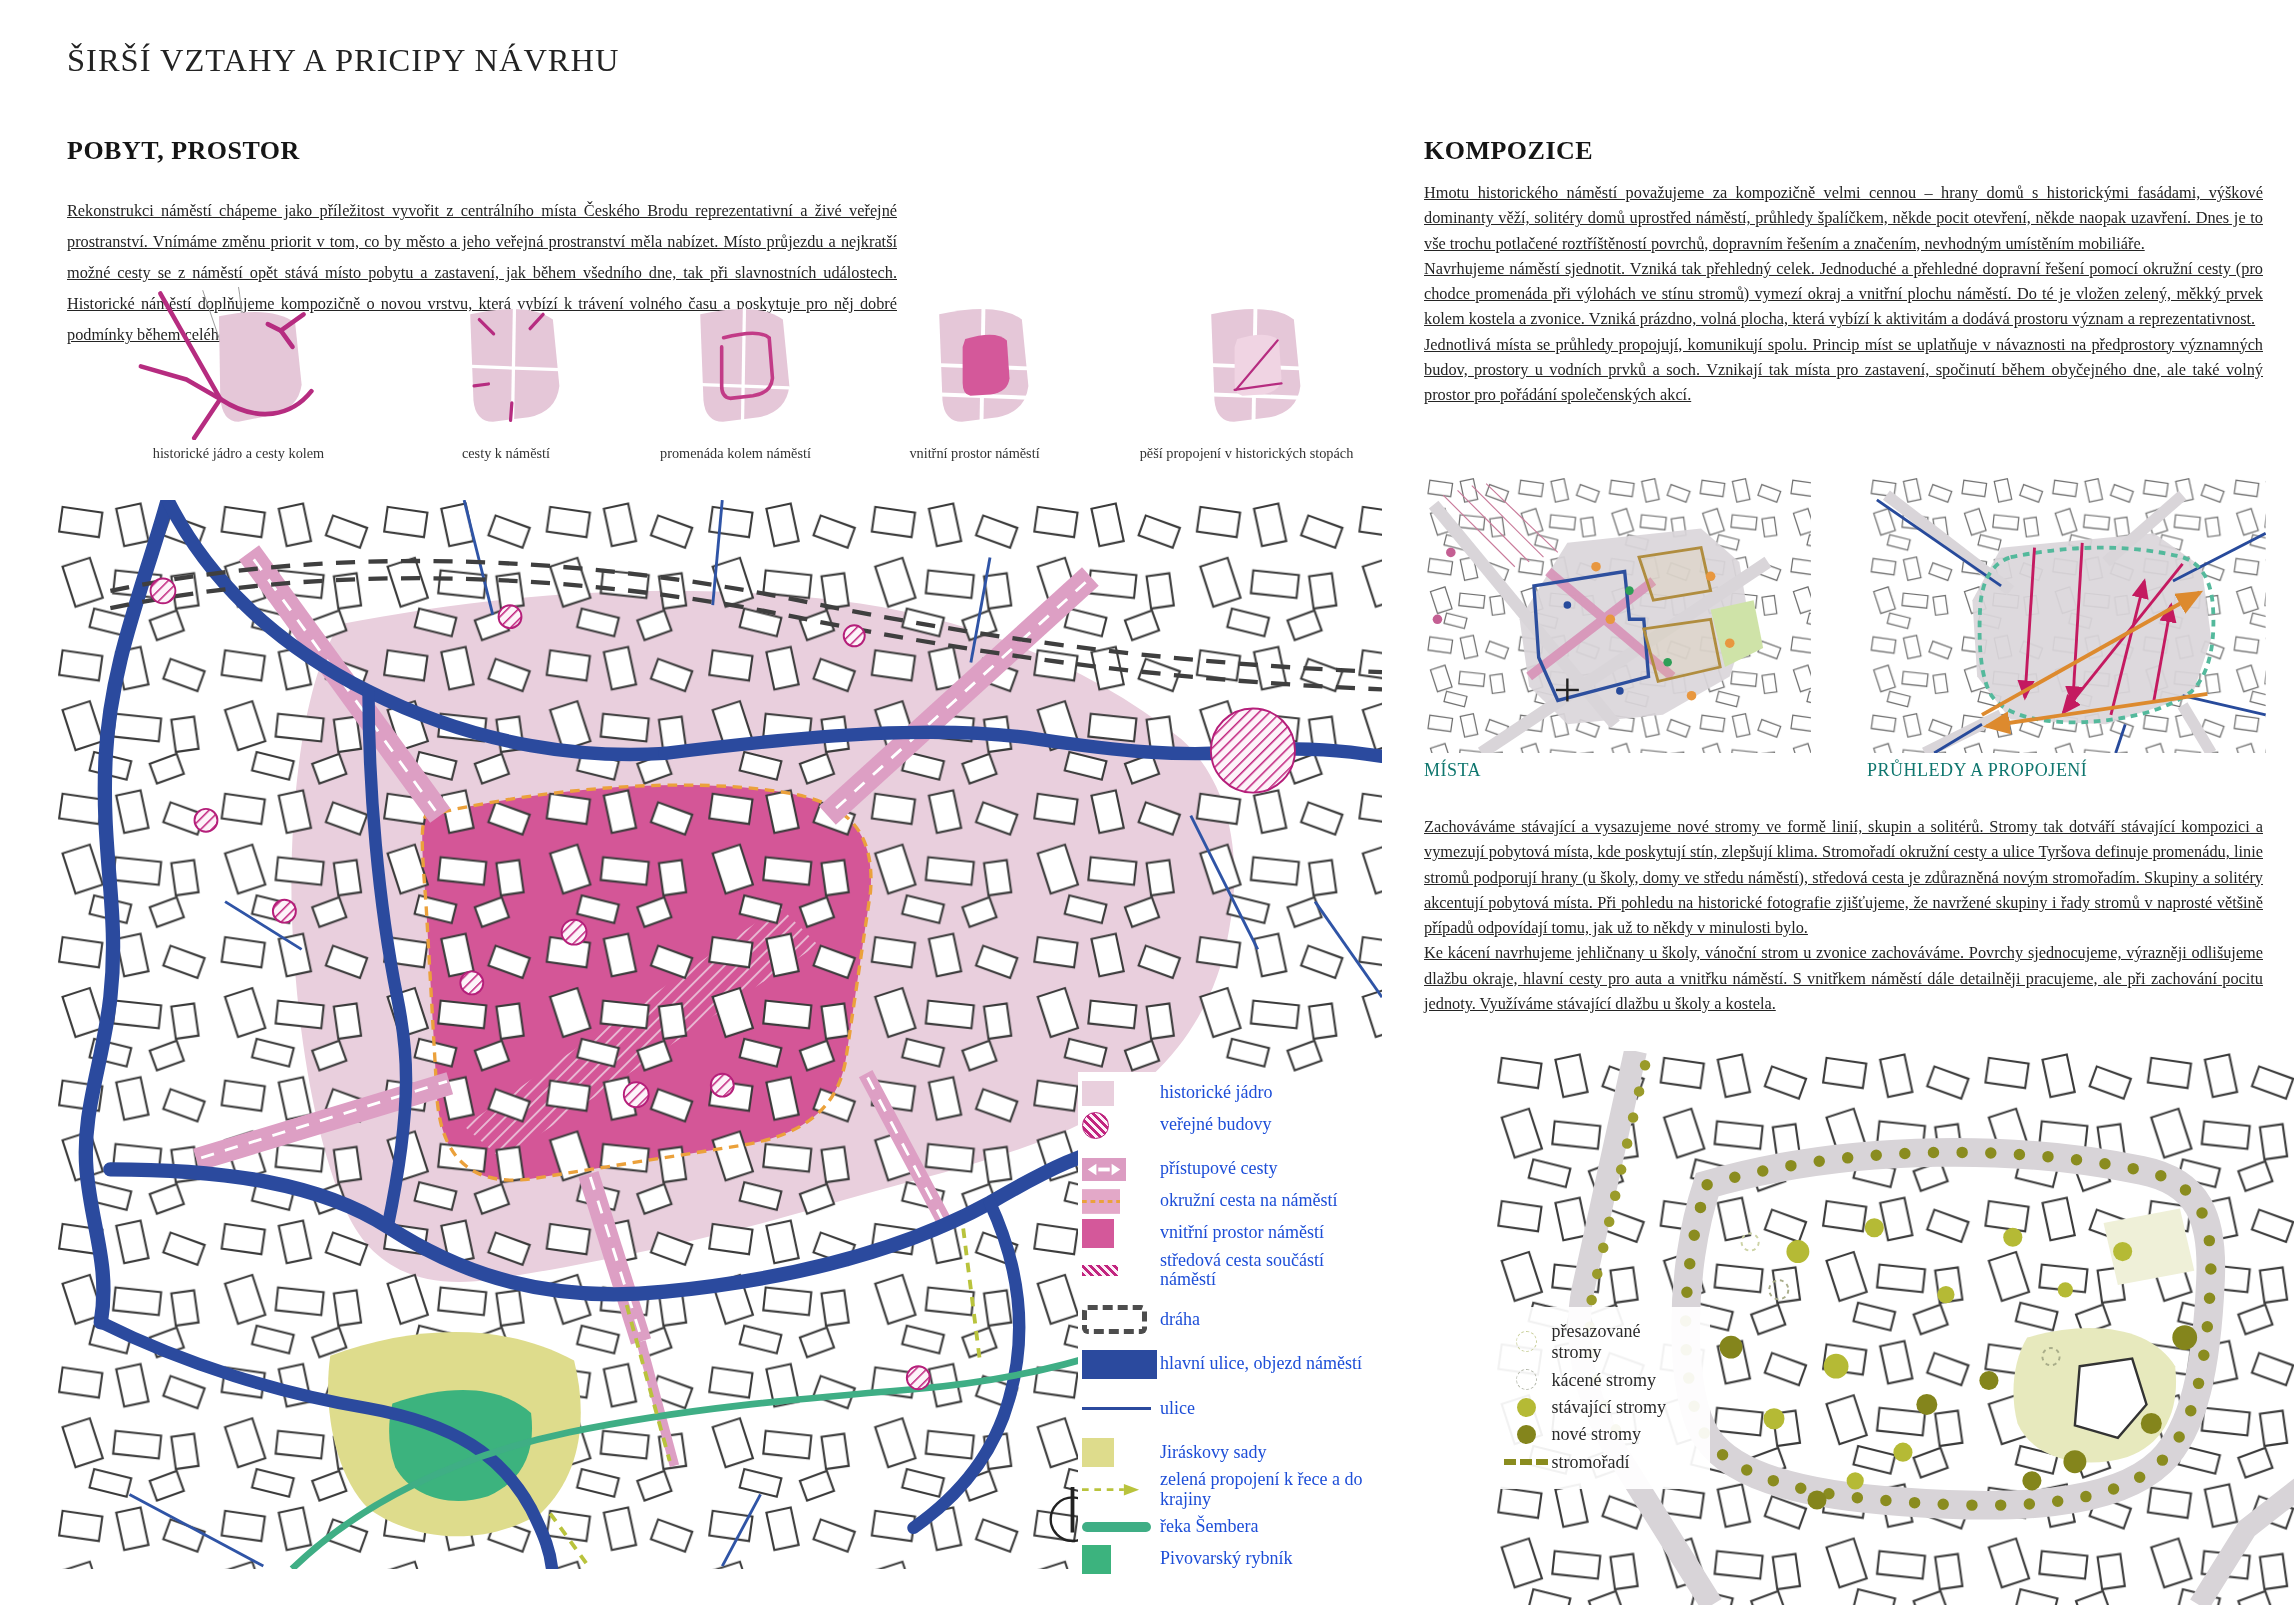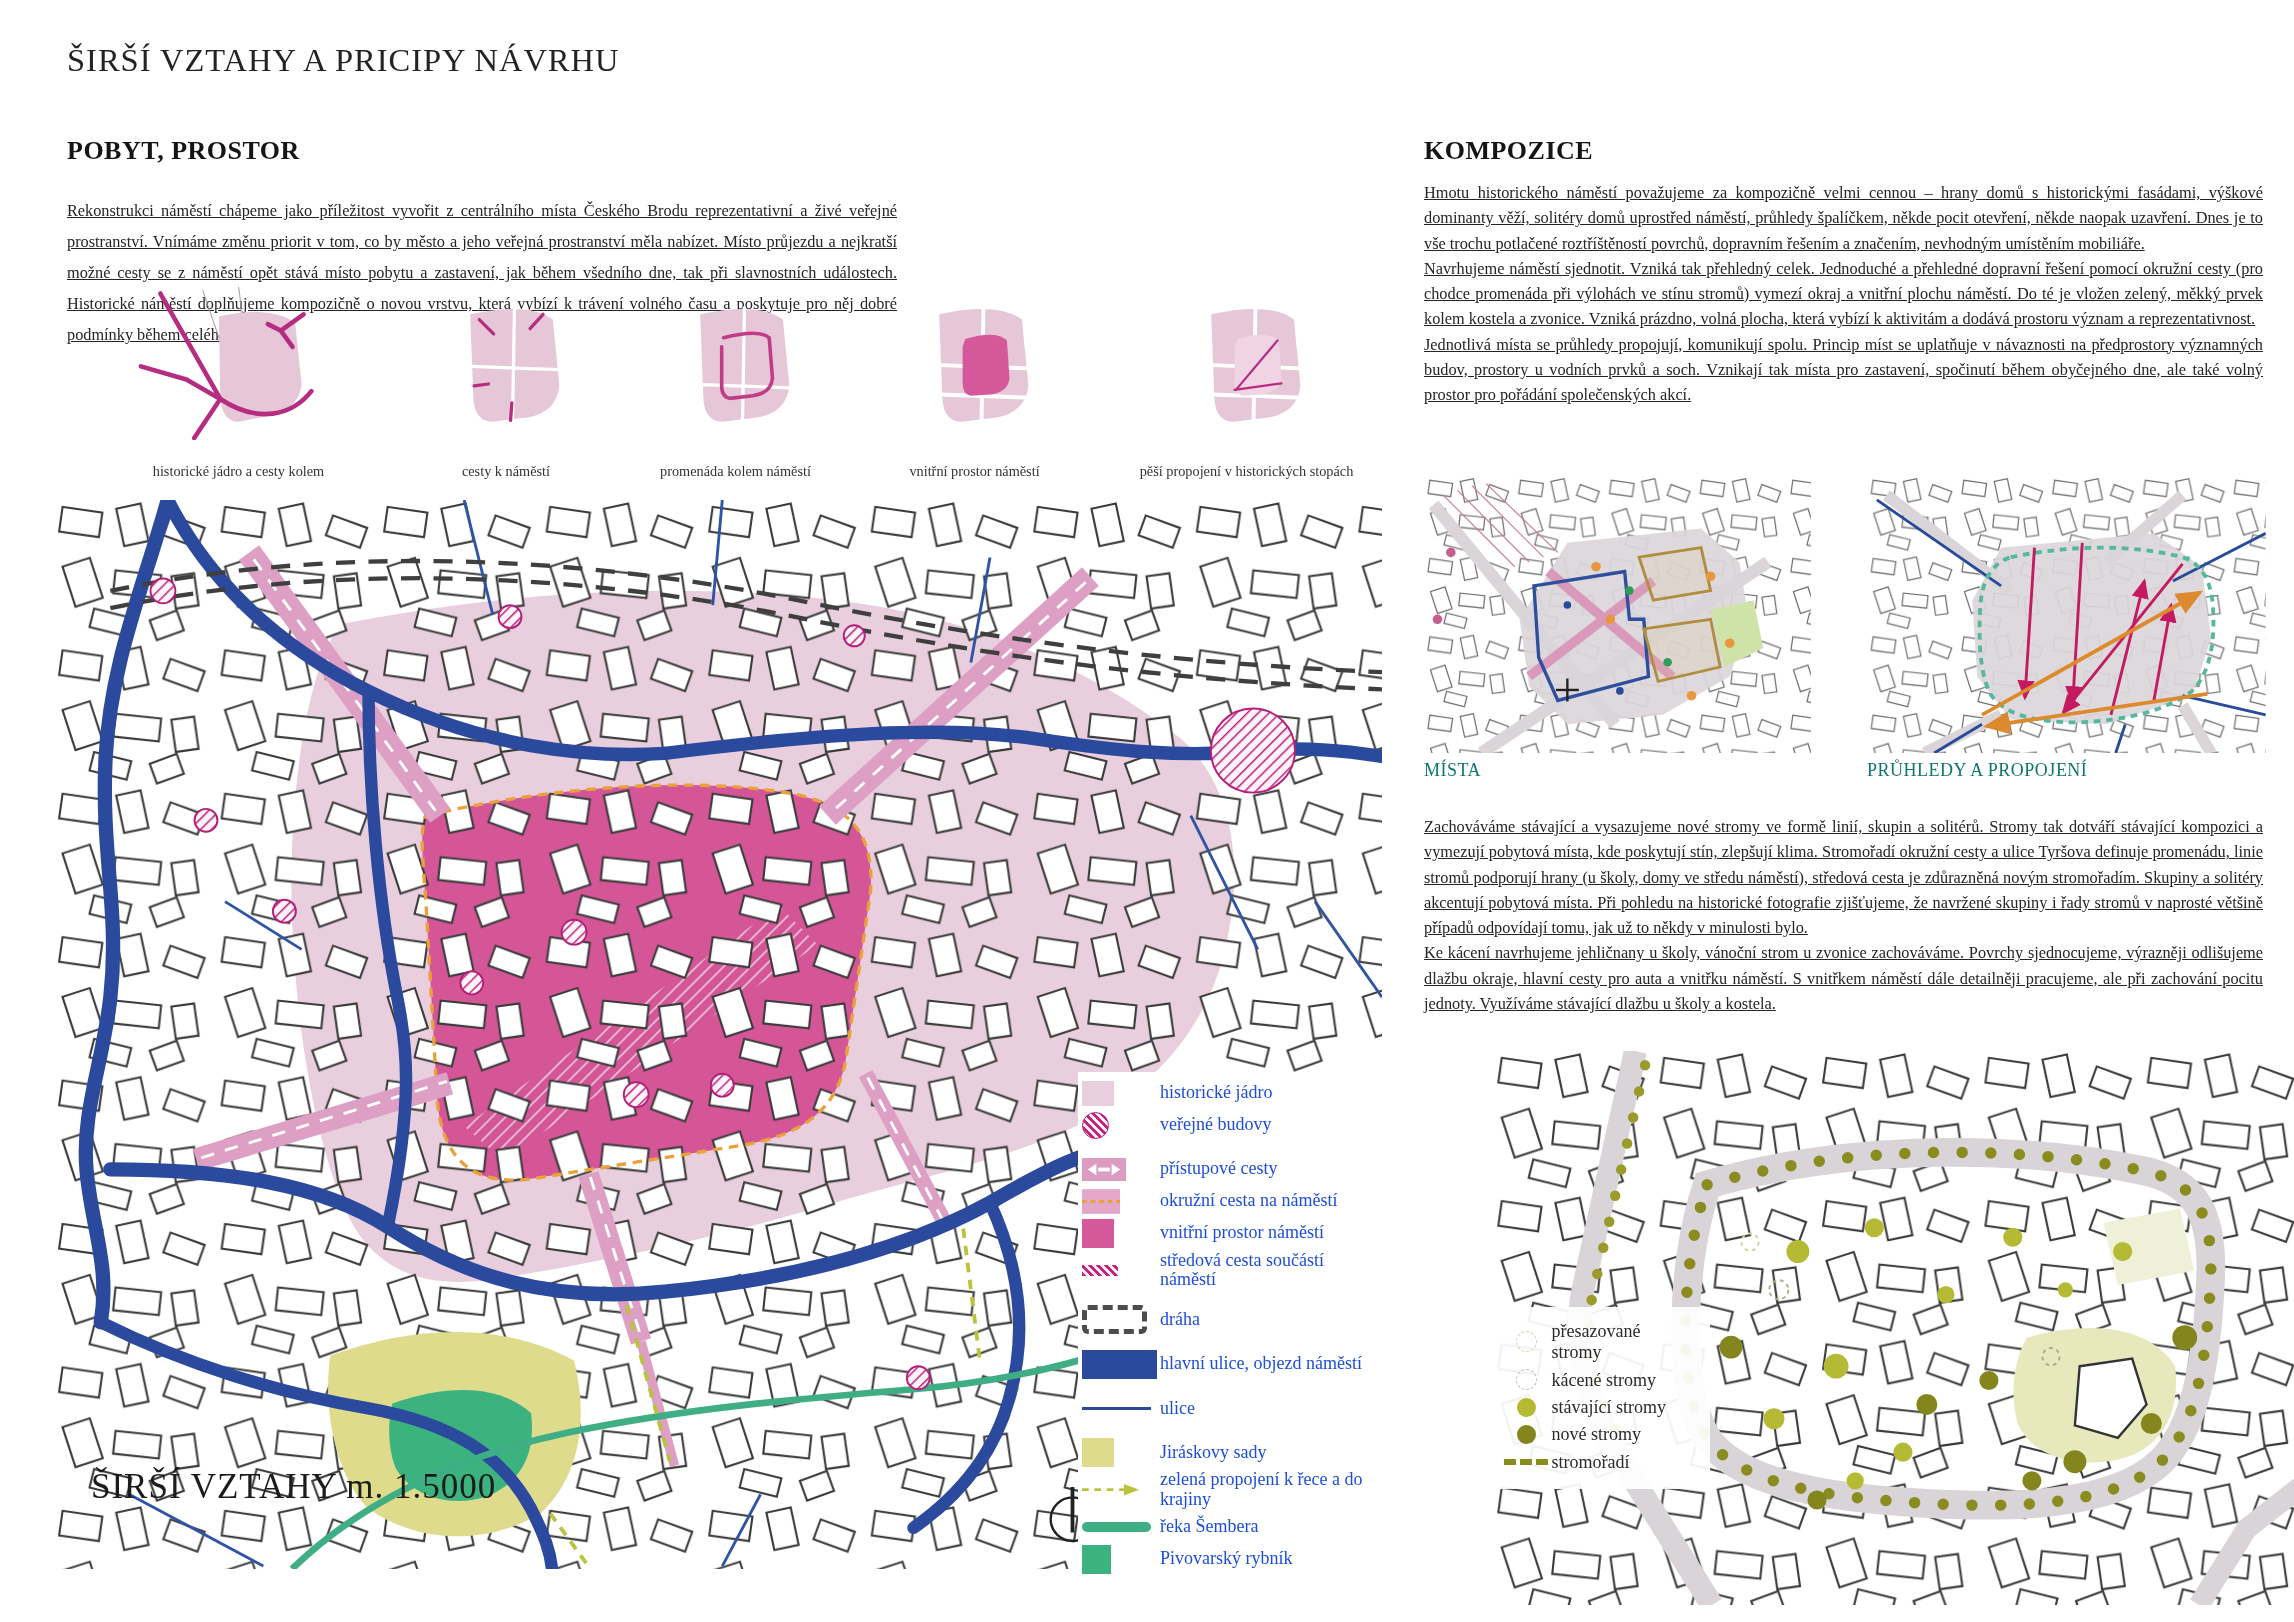--- a/index.html
+++ b/index.html
@@ -14,21 +14,21 @@
   #pobyt-head{left:67px;top:136px;}
   #kompozice-head{left:1424px;top:136px;}
   .body-copy{font-size:16.3px;text-align:justify;color:#242424;text-decoration:underline;}
   #pobyt-para{left:67px;top:180px;width:830px;line-height:1.9;}
   #kompozice-paras{left:1424px;top:180px;width:839px;line-height:1.55;}
   #trees-paras{left:1424px;top:814px;width:839px;line-height:1.55;}
   #kompozice-paras p,#trees-paras p{margin:0;}
   
   #diagram-row{left:76px;top:287px;width:1329px;display:flex;align-items:flex-end;}
   .diagram{display:flex;flex-direction:column;align-items:center;}
-  .diagram .cap{font-size:14.3px;color:#333;margin-top:23px;text-align:center;}
+  .diagram .cap{font-size:14.3px;color:#333;margin-top:5px;text-align:center;}
   
   #main-map{left:53px;top:500px;width:1329px;height:1069px;}
   #main-map svg.mapbg{position:absolute;left:0;top:0;}
   #map-label{left:38px;top:967px;font-size:35px;letter-spacing:1px;color:#1c1c1c;}
   #compass{left:992px;top:983px;}
   #scalebar{left:1069px;top:985px;width:249px;}
   #scalebar .ticks{position:relative;font-size:16.3px;color:#444;height:21px;}
   #scalebar .ticks span{position:absolute;top:0;}
   
   #map-legend{left:1025px;top:572px;width:304px;background:#ffffff;padding:3.8px 0 9.6px 0;}
@@ -265,21 +265,20 @@
         <circle cx="545" cy="452" r="13"></circle>
         <circle cx="438" cy="505" r="12"></circle>
       <circle cx="610" cy="622" r="13"></circle>
         <circle cx="700" cy="612" r="12"></circle>
         <circle cx="838" cy="142" r="11"></circle>
       <circle cx="905" cy="918" r="12"></circle>
         <circle cx="1255" cy="262" r="44"></circle>
     </g>
   </svg>
 
-  <div class="abs" id="map-label">ŠIRŠÍ VZTAHY m. 1.5000</div>
 
   <div class="abs" id="compass">
     <svg width="55" height="63" viewBox="0 0 58 66">
       <circle cx="29" cy="38" r="23" fill="none" stroke="#222" stroke-width="2.5"></circle>
       <line x1="29" y1="4" x2="29" y2="52" stroke="#222" stroke-width="4"></line>
     </svg>
   </div>
 
   <div class="abs" id="scalebar">
     <svg width="239" height="23" viewBox="0 0 250 24">

